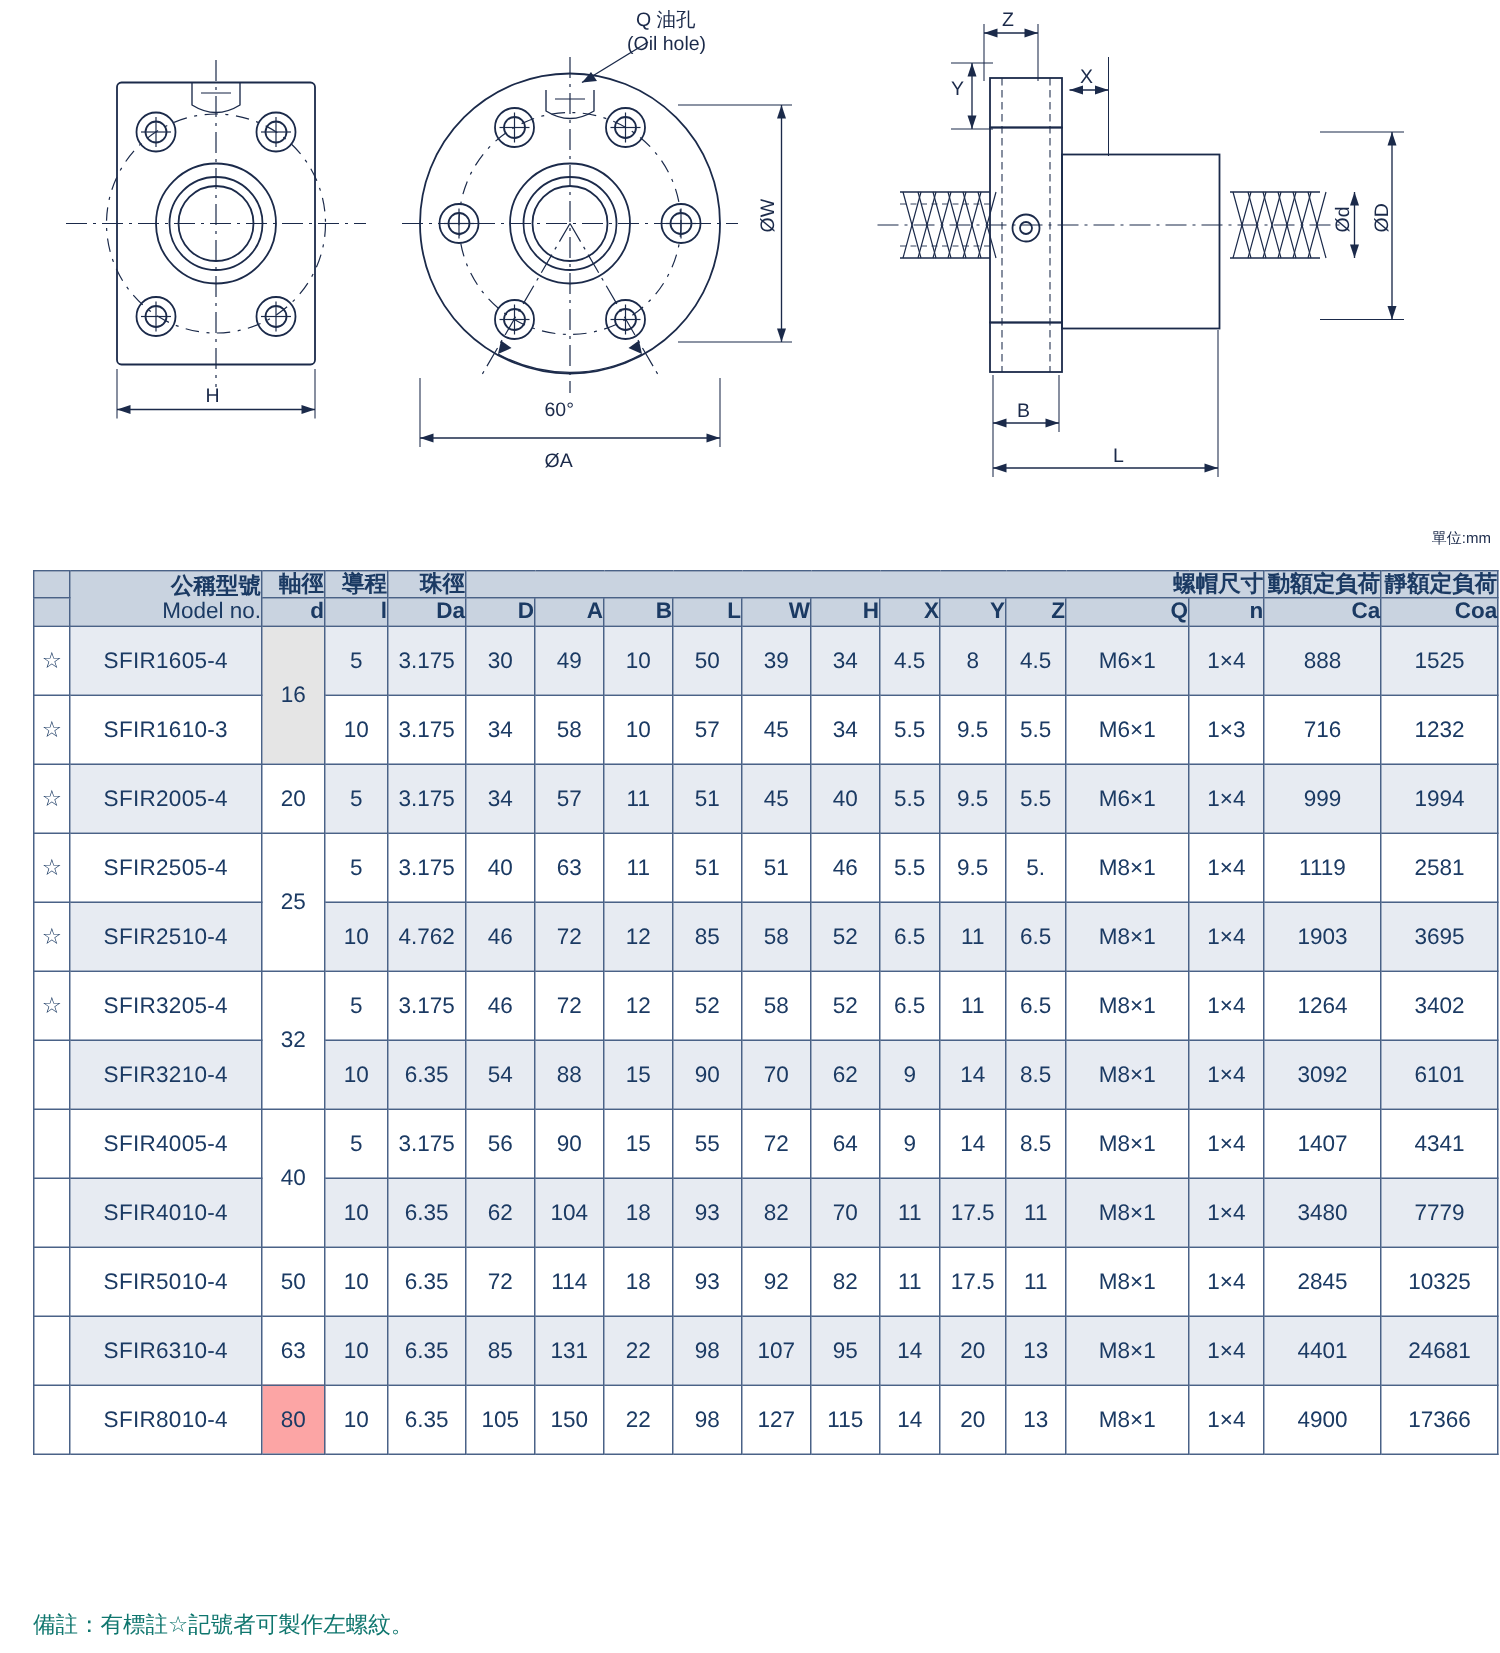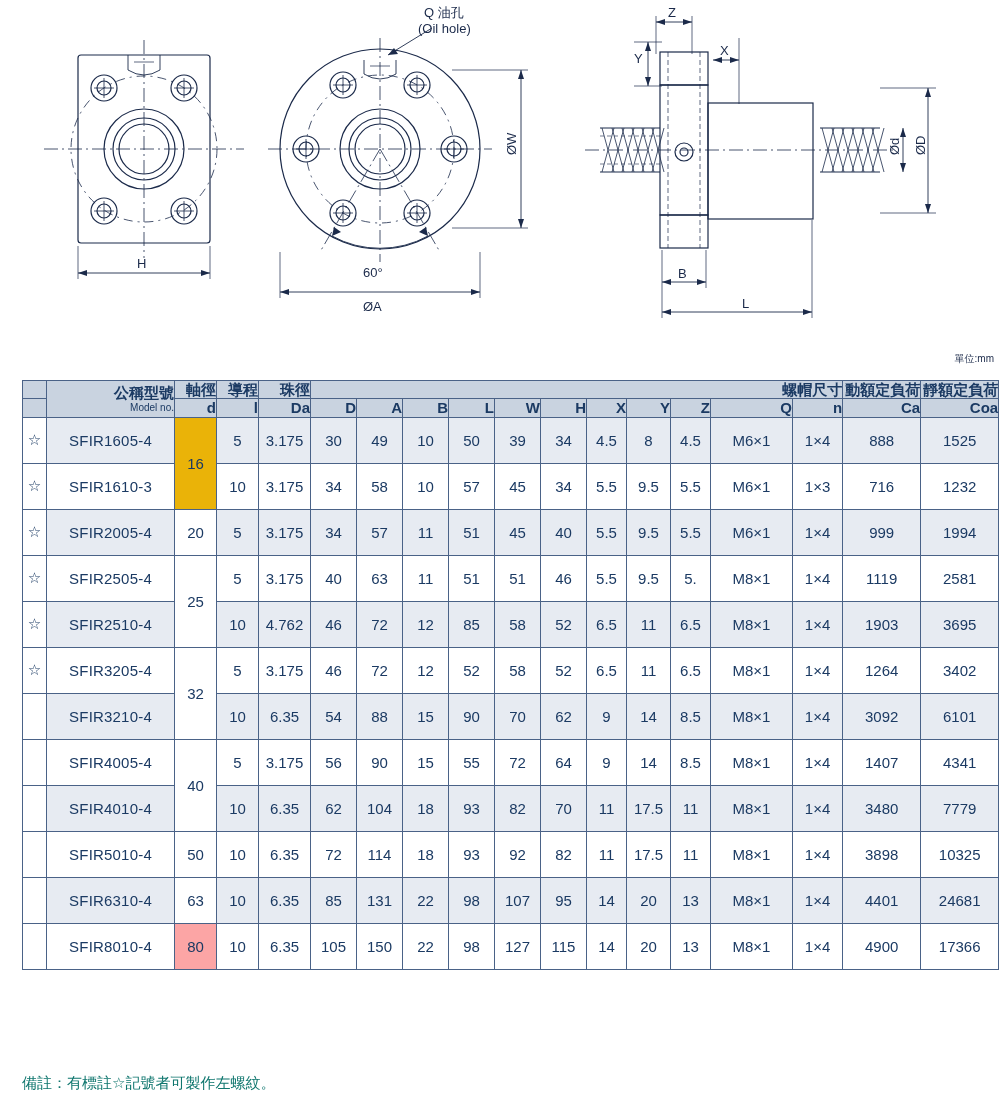--- a/index.html
+++ b/index.html
@@ -36,21 +36,21 @@
     font-size:15px;
     padding:0;
   }
   table.spec thead th{
     background:#c9d3e0;
     font-size:15px;
     line-height:1.15;
     font-weight:bold;
     text-align:right;
   }
-  thead .sub{font-weight:normal;font-size:10px;}
+  thead .sub{font-weight:normal;font-size:15px;}
   table.spec tbody tr{height:46px;}
   table.spec tbody tr.odd td{background:#e7ebf2;}
   table.spec tbody tr.even td{background:#ffffff;}
   td.model{font-size:16px;letter-spacing:.2px;}
   td.star-cell{
     border:none;background:#fff !important;
     width:24px;font-size:15px;color:#1b2a4a;
   }
   .note{
     position:absolute;left:22px;top:1074px;
@@ -311,21 +311,21 @@
       <th class="sub">Q</th>
       <th class="sub">n</th>
       <th class="sub">Ca</th>
       <th class="sub">Coa</th>
     </tr>
   </thead>
   <tbody>
       <tr class="odd">
         <td class="star-cell">☆</td>
         <td class="model">SFIR1605-4</td>
-        <td rowspan="2" style="background: #eab308;">16</td>
+        <td rowspan="2" style="background: #e5e5e5;">16</td>
         <td>5</td>
         <td>3.175</td>
         <td>30</td>
         <td>49</td>
         <td>10</td>
         <td>50</td>
         <td>39</td>
         <td>34</td>
         <td>4.5</td>
         <td>8</td>
@@ -501,21 +501,21 @@
         <td>114</td>
         <td>18</td>
         <td>93</td>
         <td>92</td>
         <td>82</td>
         <td>11</td>
         <td>17.5</td>
         <td>11</td>
         <td>M8×1</td>
         <td>1×4</td>
-        <td>3898</td>
+        <td>2845</td>
         <td>10325</td>
       </tr>
       <tr class="odd">
         <td class="star-cell"></td>
         <td class="model">SFIR6310-4</td>
         <td rowspan="1" style="background: rgb(255, 255, 255);">63</td>
         <td>10</td>
         <td>6.35</td>
         <td>85</td>
         <td>131</td>

